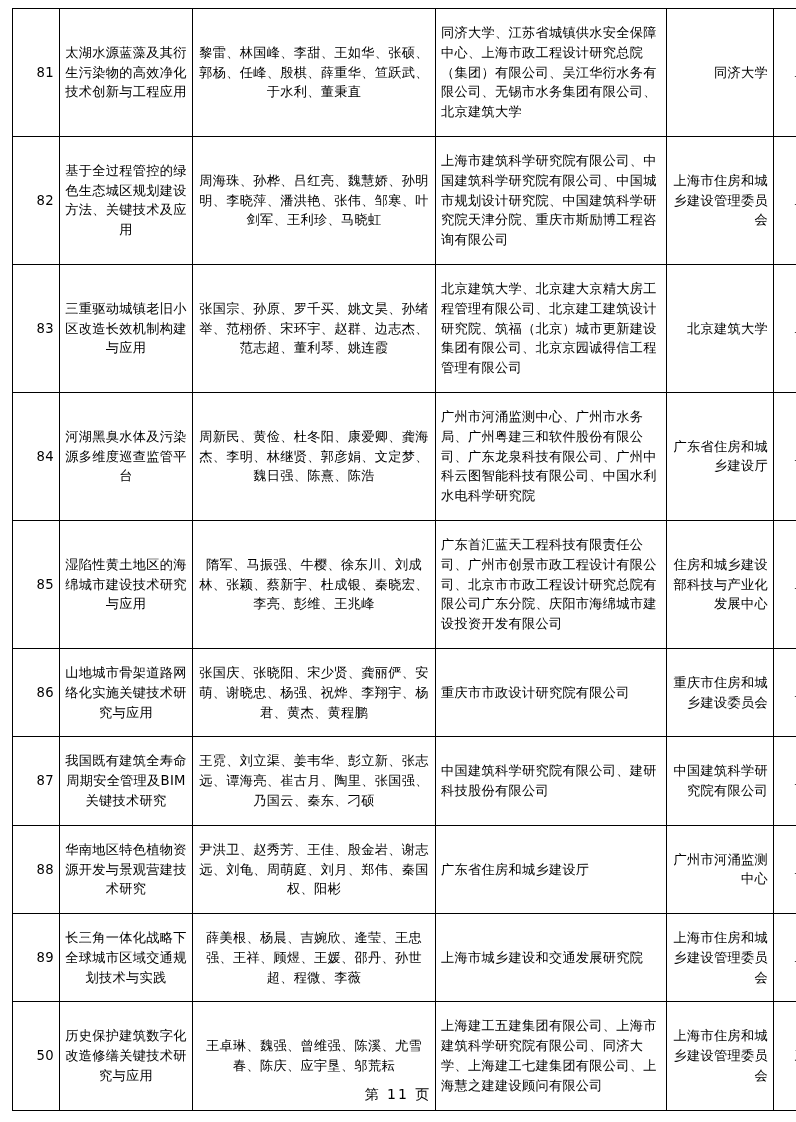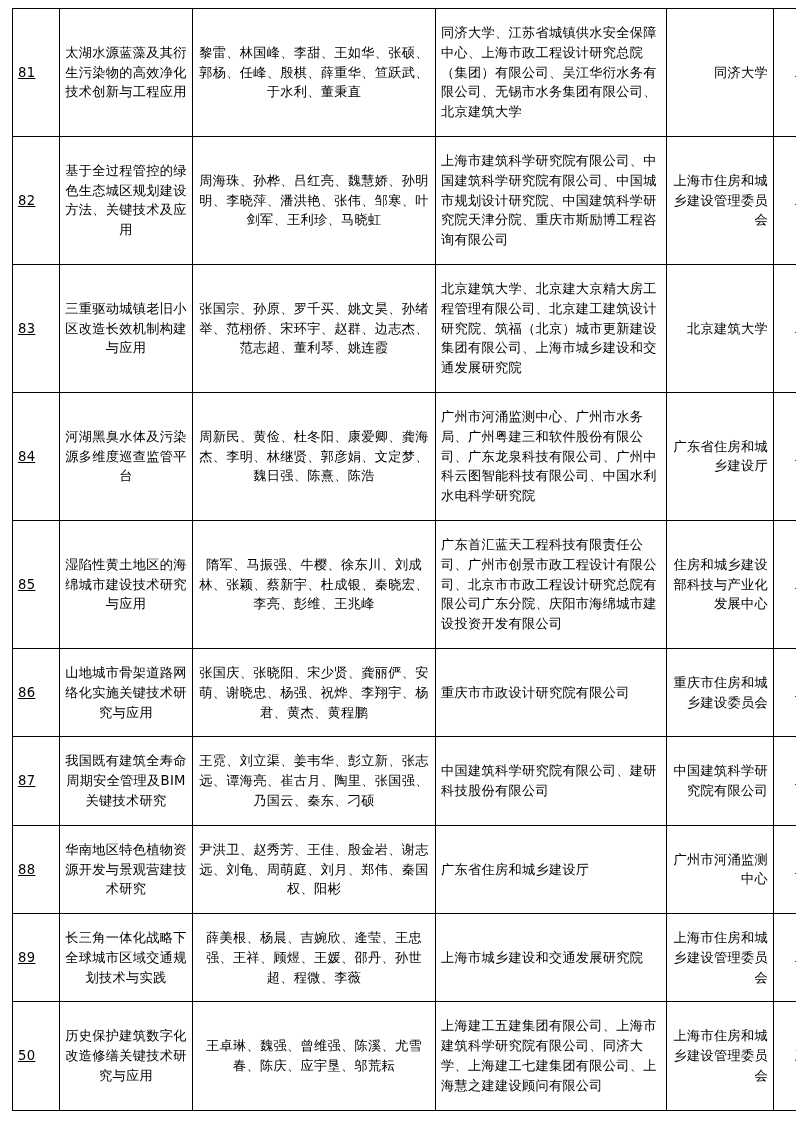--- a/index.html
+++ b/index.html
@@ -31,24 +31,23 @@
     border: 1px solid #000000;
     vertical-align: middle;
     padding: 14px 5px;
     font-size: 13.2px;
     line-height: 1.5;
     letter-spacing: 0.3px;
     word-break: break-all;
   }
   td.col-no {
     width: 36px;
-    text-align: left;
+    text-align: right;
     font-size: 14px;
     padding: 4px 1px;
-    text-decoration: underline;
   }
   td.col-title {
     width: 122px;
     text-align: center;
   }
   td.col-people {
     width: 232px;
     text-align: center;
   }
   td.col-org {
@@ -94,21 +93,21 @@
         <td class="col-title">基于全过程管控的绿色生态城区规划建设方法、关键技术及应用</td>
         <td class="col-people">周海珠、孙桦、吕红亮、魏慧娇、孙明明、李晓萍、潘洪艳、张伟、邹寒、叶剑军、王利珍、马晓虹</td>
         <td class="col-org">上海市建筑科学研究院有限公司、中国建筑科学研究院有限公司、中国城市规划设计研究院、中国建筑科学研究院天津分院、重庆市斯励博工程咨询有限公司</td>
         <td class="col-recommender">上海市住房和城乡建设管理委员会</td>
         <td class="col-grade">二等</td>
       </tr>
       <tr>
         <td class="col-no">83</td>
         <td class="col-title">三重驱动城镇老旧小区改造长效机制构建与应用</td>
         <td class="col-people">张国宗、孙原、罗千买、姚文昊、孙绪举、范栩侨、宋环宇、赵群、边志杰、范志超、董利琴、姚连霞</td>
-        <td class="col-org">北京建筑大学、北京建大京精大房工程管理有限公司、北京建工建筑设计研究院、筑福（北京）城市更新建设集团有限公司、上海市城乡建设和交通发展研究院</td>
+        <td class="col-org">北京建筑大学、北京建大京精大房工程管理有限公司、北京建工建筑设计研究院、筑福（北京）城市更新建设集团有限公司、北京京园诚得信工程管理有限公司</td>
         <td class="col-recommender">北京建筑大学</td>
         <td class="col-grade">二等</td>
       </tr>
       <tr>
         <td class="col-no">84</td>
         <td class="col-title">河湖黑臭水体及污染源多维度巡查监管平台</td>
         <td class="col-people">周新民、黄俭、杜冬阳、康爱卿、龚海杰、李明、林继贤、郭彦娟、文定梦、魏日强、陈熹、陈浩</td>
         <td class="col-org">广州市河涌监测中心、广州市水务局、广州粤建三和软件股份有限公司、广东龙泉科技有限公司、广州中科云图智能科技有限公司、中国水利水电科学研究院</td>
         <td class="col-recommender">广东省住房和城乡建设厅</td>
         <td class="col-grade">二等</td>
@@ -156,13 +155,14 @@
       <tr>
         <td class="col-no">50</td>
         <td class="col-title">历史保护建筑数字化改造修缮关键技术研究与应用</td>
         <td class="col-people">王卓琳、魏强、曾维强、陈溪、尤雪春、陈庆、应宇垦、邬荒耘</td>
         <td class="col-org">上海建工五建集团有限公司、上海市建筑科学研究院有限公司、同济大学、上海建工七建集团有限公司、上海慧之建建设顾问有限公司</td>
         <td class="col-recommender">上海市住房和城乡建设管理委员会</td>
         <td class="col-grade">三等</td>
       </tr>
     </tbody>
   </table>
+  <div class="footer">第 11 页</div>
 </div>
 
 </body></html>

